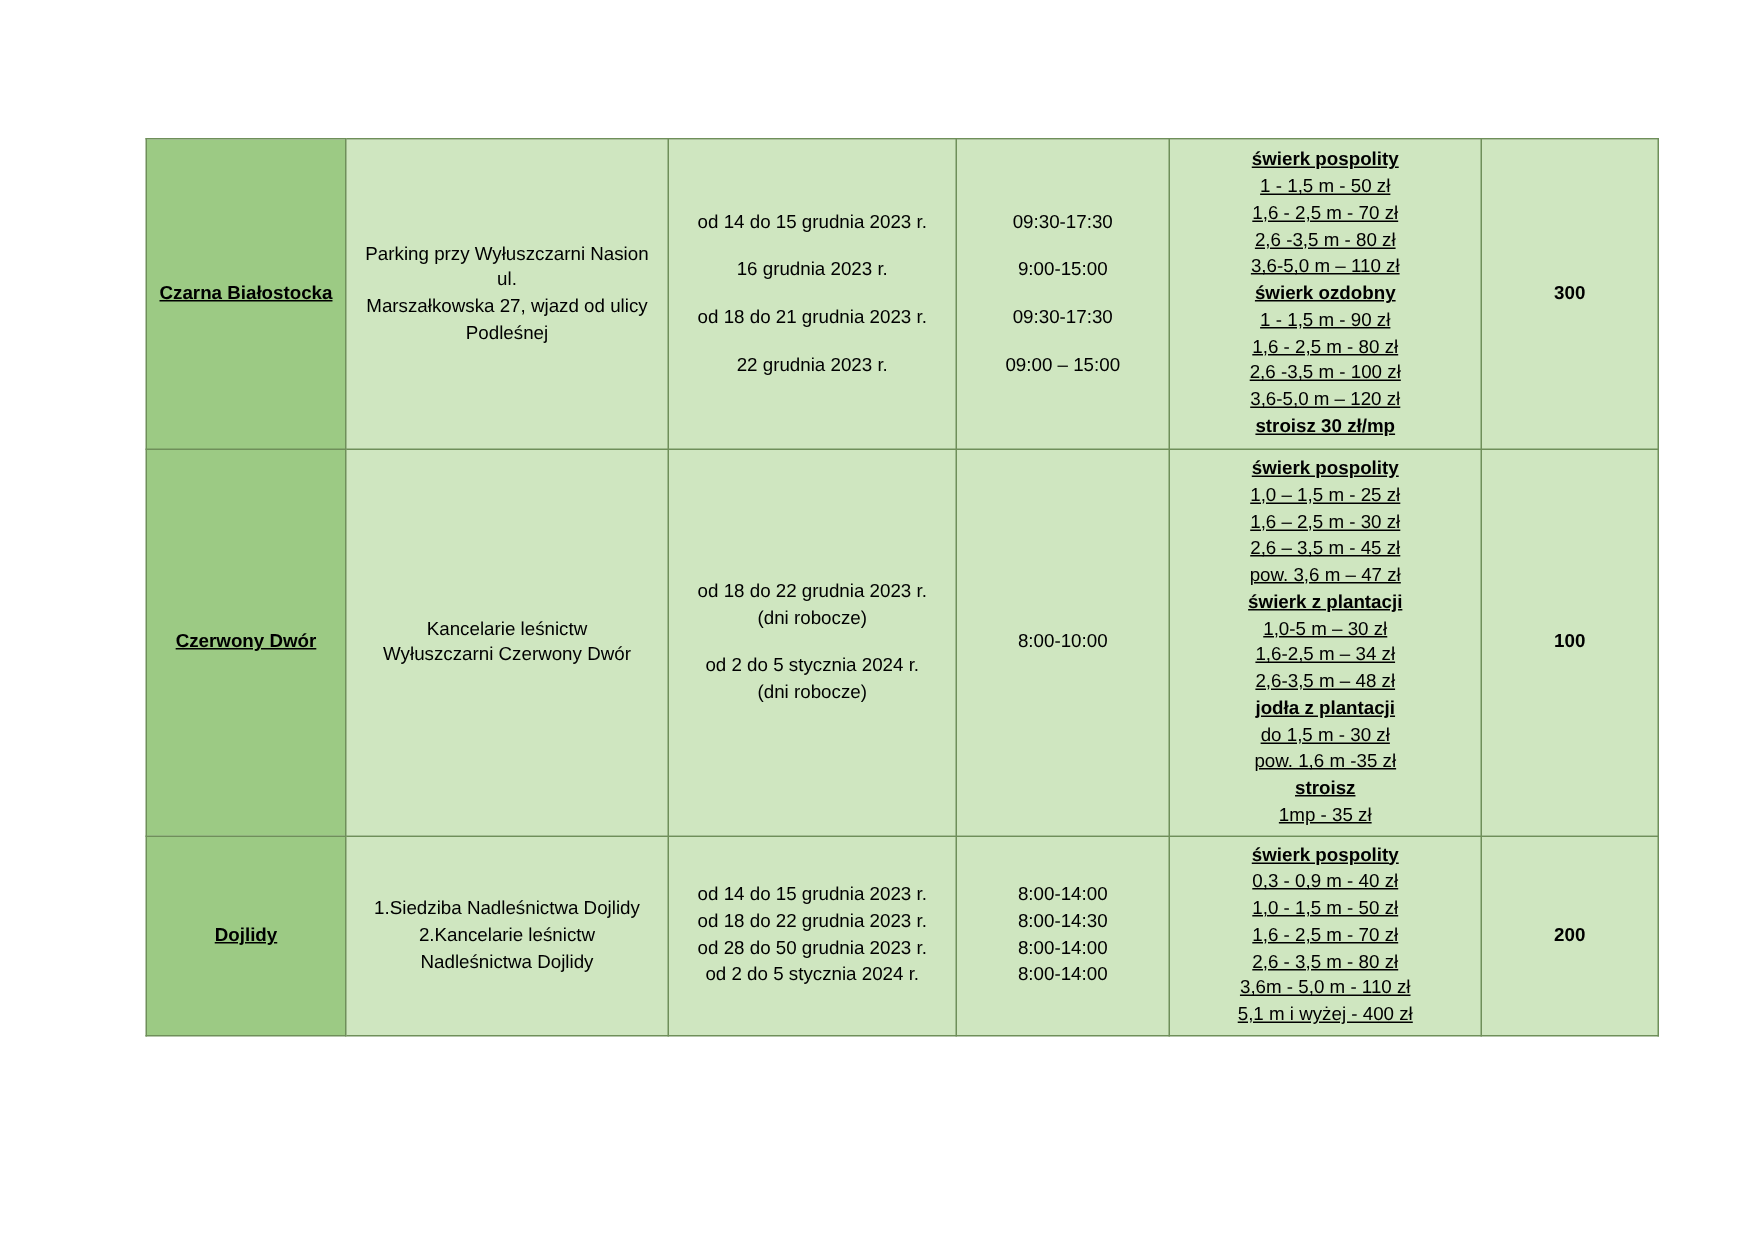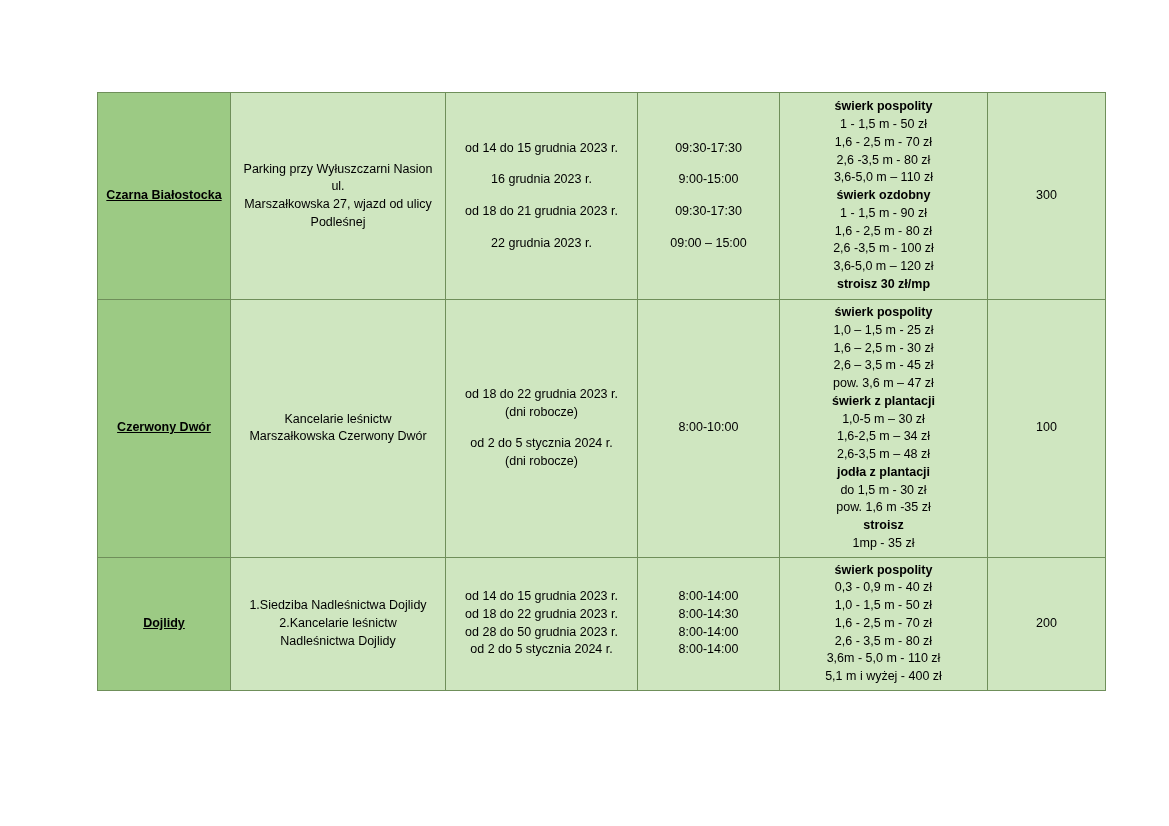--- a/index.html
+++ b/index.html
@@ -58,25 +58,26 @@
   }
   .cell-body {
     background: #cfe6c0;
     text-align: center;
     margin-top: 14px;
   }
   .cell-prices {
     background: #cfe6c0;
     text-align: center;
     line-height: 1.38;
+    text-decoration: underline;
   }
   .cell-qty {
     background: #cfe6c0;
     text-align: center;
-    font-weight: normal;
+    font-weight: bold;
   }
   .spaced-lines > div { margin: 0; }
   .gap { height: 14px; }
   .bold { font-weight: bold; }
   .row-1 td { height: 198px; }
   .row-2 td { height: 240px; }
   .row-3 td { height: 120px; }
 </style>
 </head>
 <body>
@@ -138,21 +139,21 @@
           <span>300</span>
         </td>
       </tr>
 
       <tr class="row-2">
         <td class="cell-name">
           <span class="label">Czerwony Dwór</span>
         </td>
         <td class="cell-body">
           <div>Kancelarie leśnictw</div>
-          <div>Marszałkowska Czerwony Dwór</div>
+          <div>Wyłuszczarni Czerwony Dwór</div>
         </td>
         <td class="cell-body spaced-lines">
           <div>od 18 do 22 grudnia 2023 r.</div>
           <div>(dni robocze)</div>
           <div class="gap"></div>
           <div>od 2 do 5 stycznia 2024 r.</div>
           <div>(dni robocze)</div>
         </td>
         <td class="cell-body">
           <div>8:00-10:00</div>

